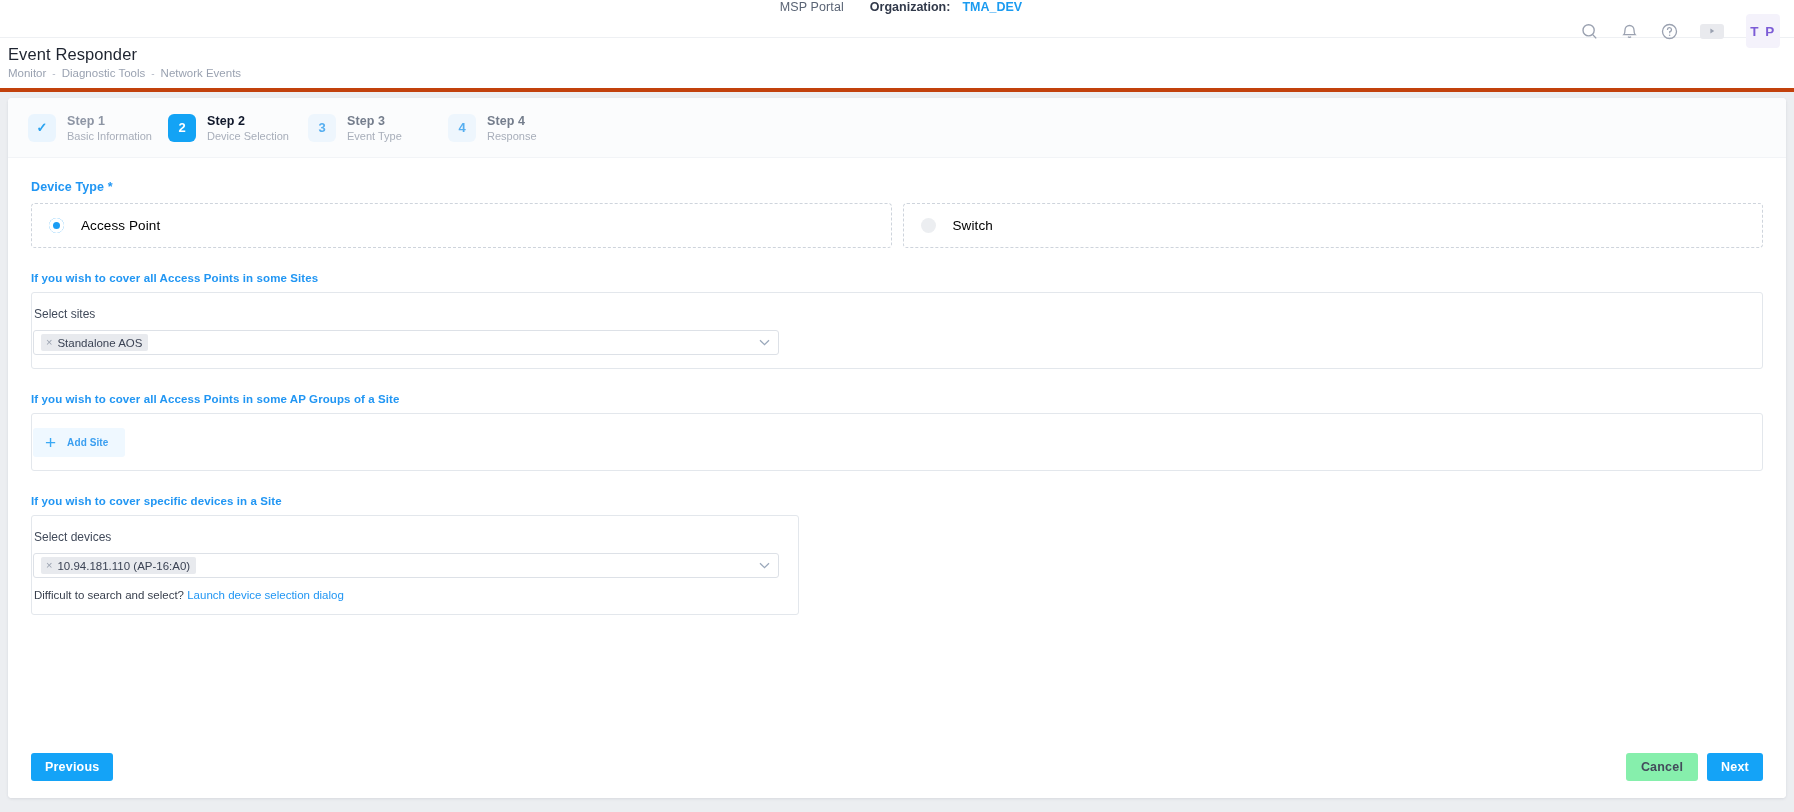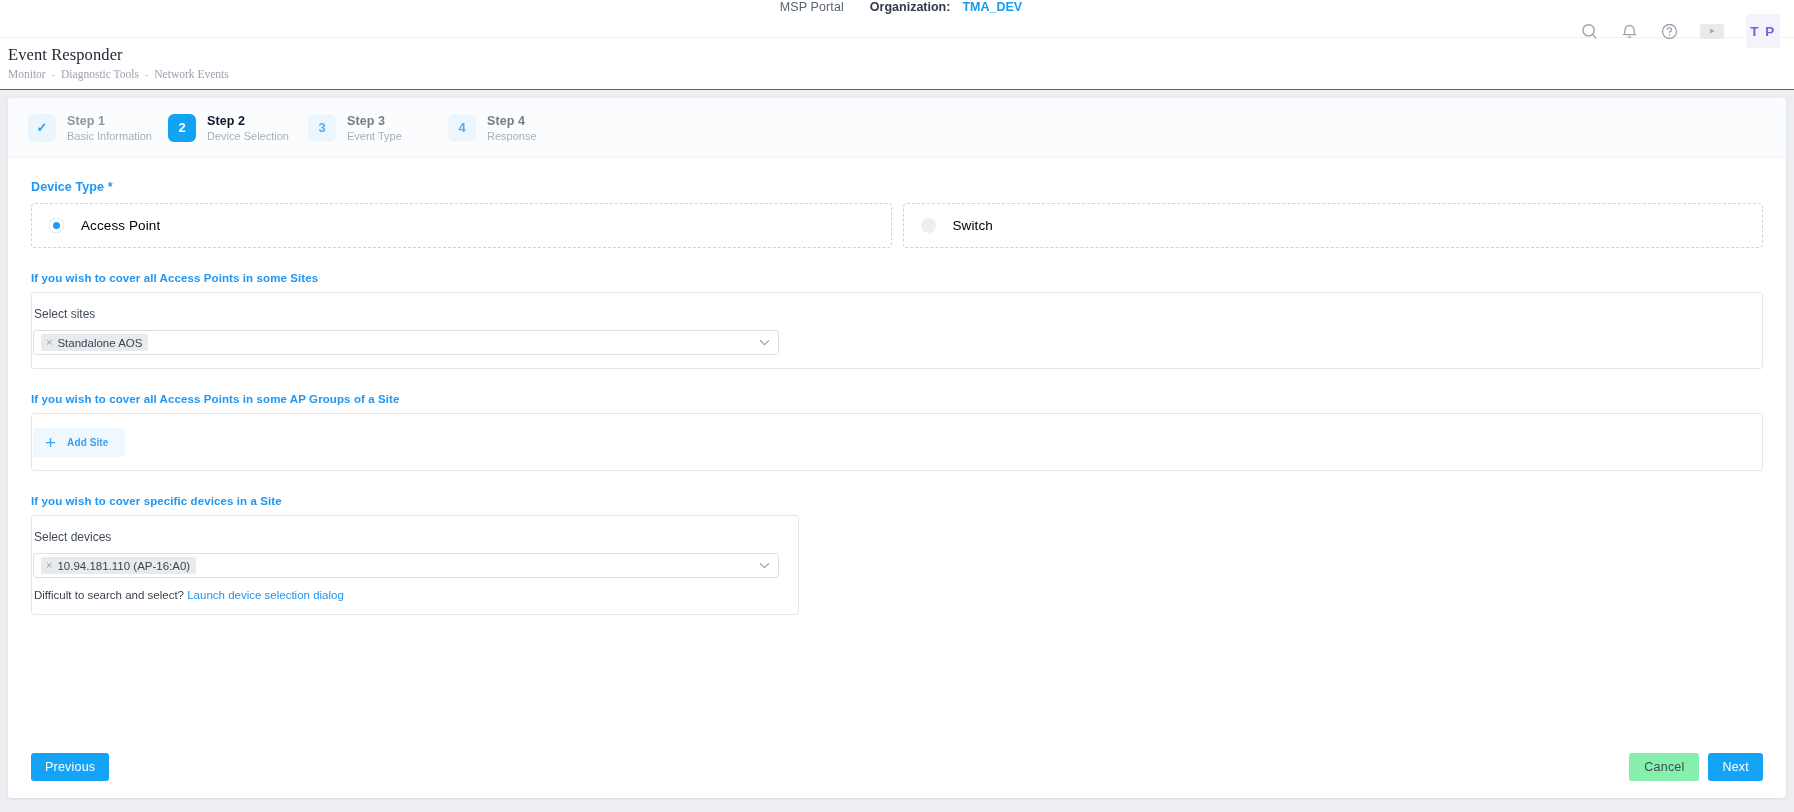--- a/index.html
+++ b/index.html
@@ -35,22 +35,21 @@
   .avatar {
     width: 34px; height: 34px; background: #f4f2fb; border-radius: 4px;
     display: flex; align-items: center; justify-content: center;
     color: #7c5cd6; font-size: 13.5px; font-weight: bold; letter-spacing: 1.5px;
     cursor: pointer;
   }
 
   
   .pagehead {
     background: #ffffff; padding: 7px 0 9px 8px;
-    border-bottom: 1px solid #c2410c;
-    font-family: Liberation Serif, serif;
+    border-bottom: 4px solid #c2410c;
   }
   .page-title { font-size: 16.5px; color: #1e2430; font-weight: normal; letter-spacing: .1px; }
   .breadcrumb { margin-top: 3px; display: flex; align-items: center; gap: 6px; font-size: 11.5px; color: #9aa2b1; }
   .bc-sep { color: #b6bcc8; font-size: 10px; }
 
   
   .card {
     position: absolute; left: 8px; top: 98px;
     width: 1778px; height: 700px;
     background: #ffffff; border-radius: 4px;
@@ -134,21 +133,21 @@
   .helper-link { color: #2196f3; cursor: pointer; }
 
   
   .footer {
     position: absolute; left: 0; right: 0; bottom: 0; height: 62px;
     display: flex; align-items: center; padding: 0 23px;
     background: #fff;
   }
   .btn {
     height: 28px; border-radius: 3px; border: none; cursor: pointer;
-    font-size: 12.5px; font-weight: normal; letter-spacing: .2px;
+    font-size: 12.5px; font-weight: bold; letter-spacing: .2px;
     display: inline-flex; align-items: center; justify-content: center;
     font-family: "Liberation Sans", sans-serif;
   }
   .btn-primary { background: #14a3f7; color: #fff; padding: 0 14px; }
   .btn-secondary { background: #86efac; color: #434b5b; padding: 0 15px; }
   .footer-right { margin-left: auto; display: flex; gap: 9px; }
 </style>
 </head>
 <body>
 

